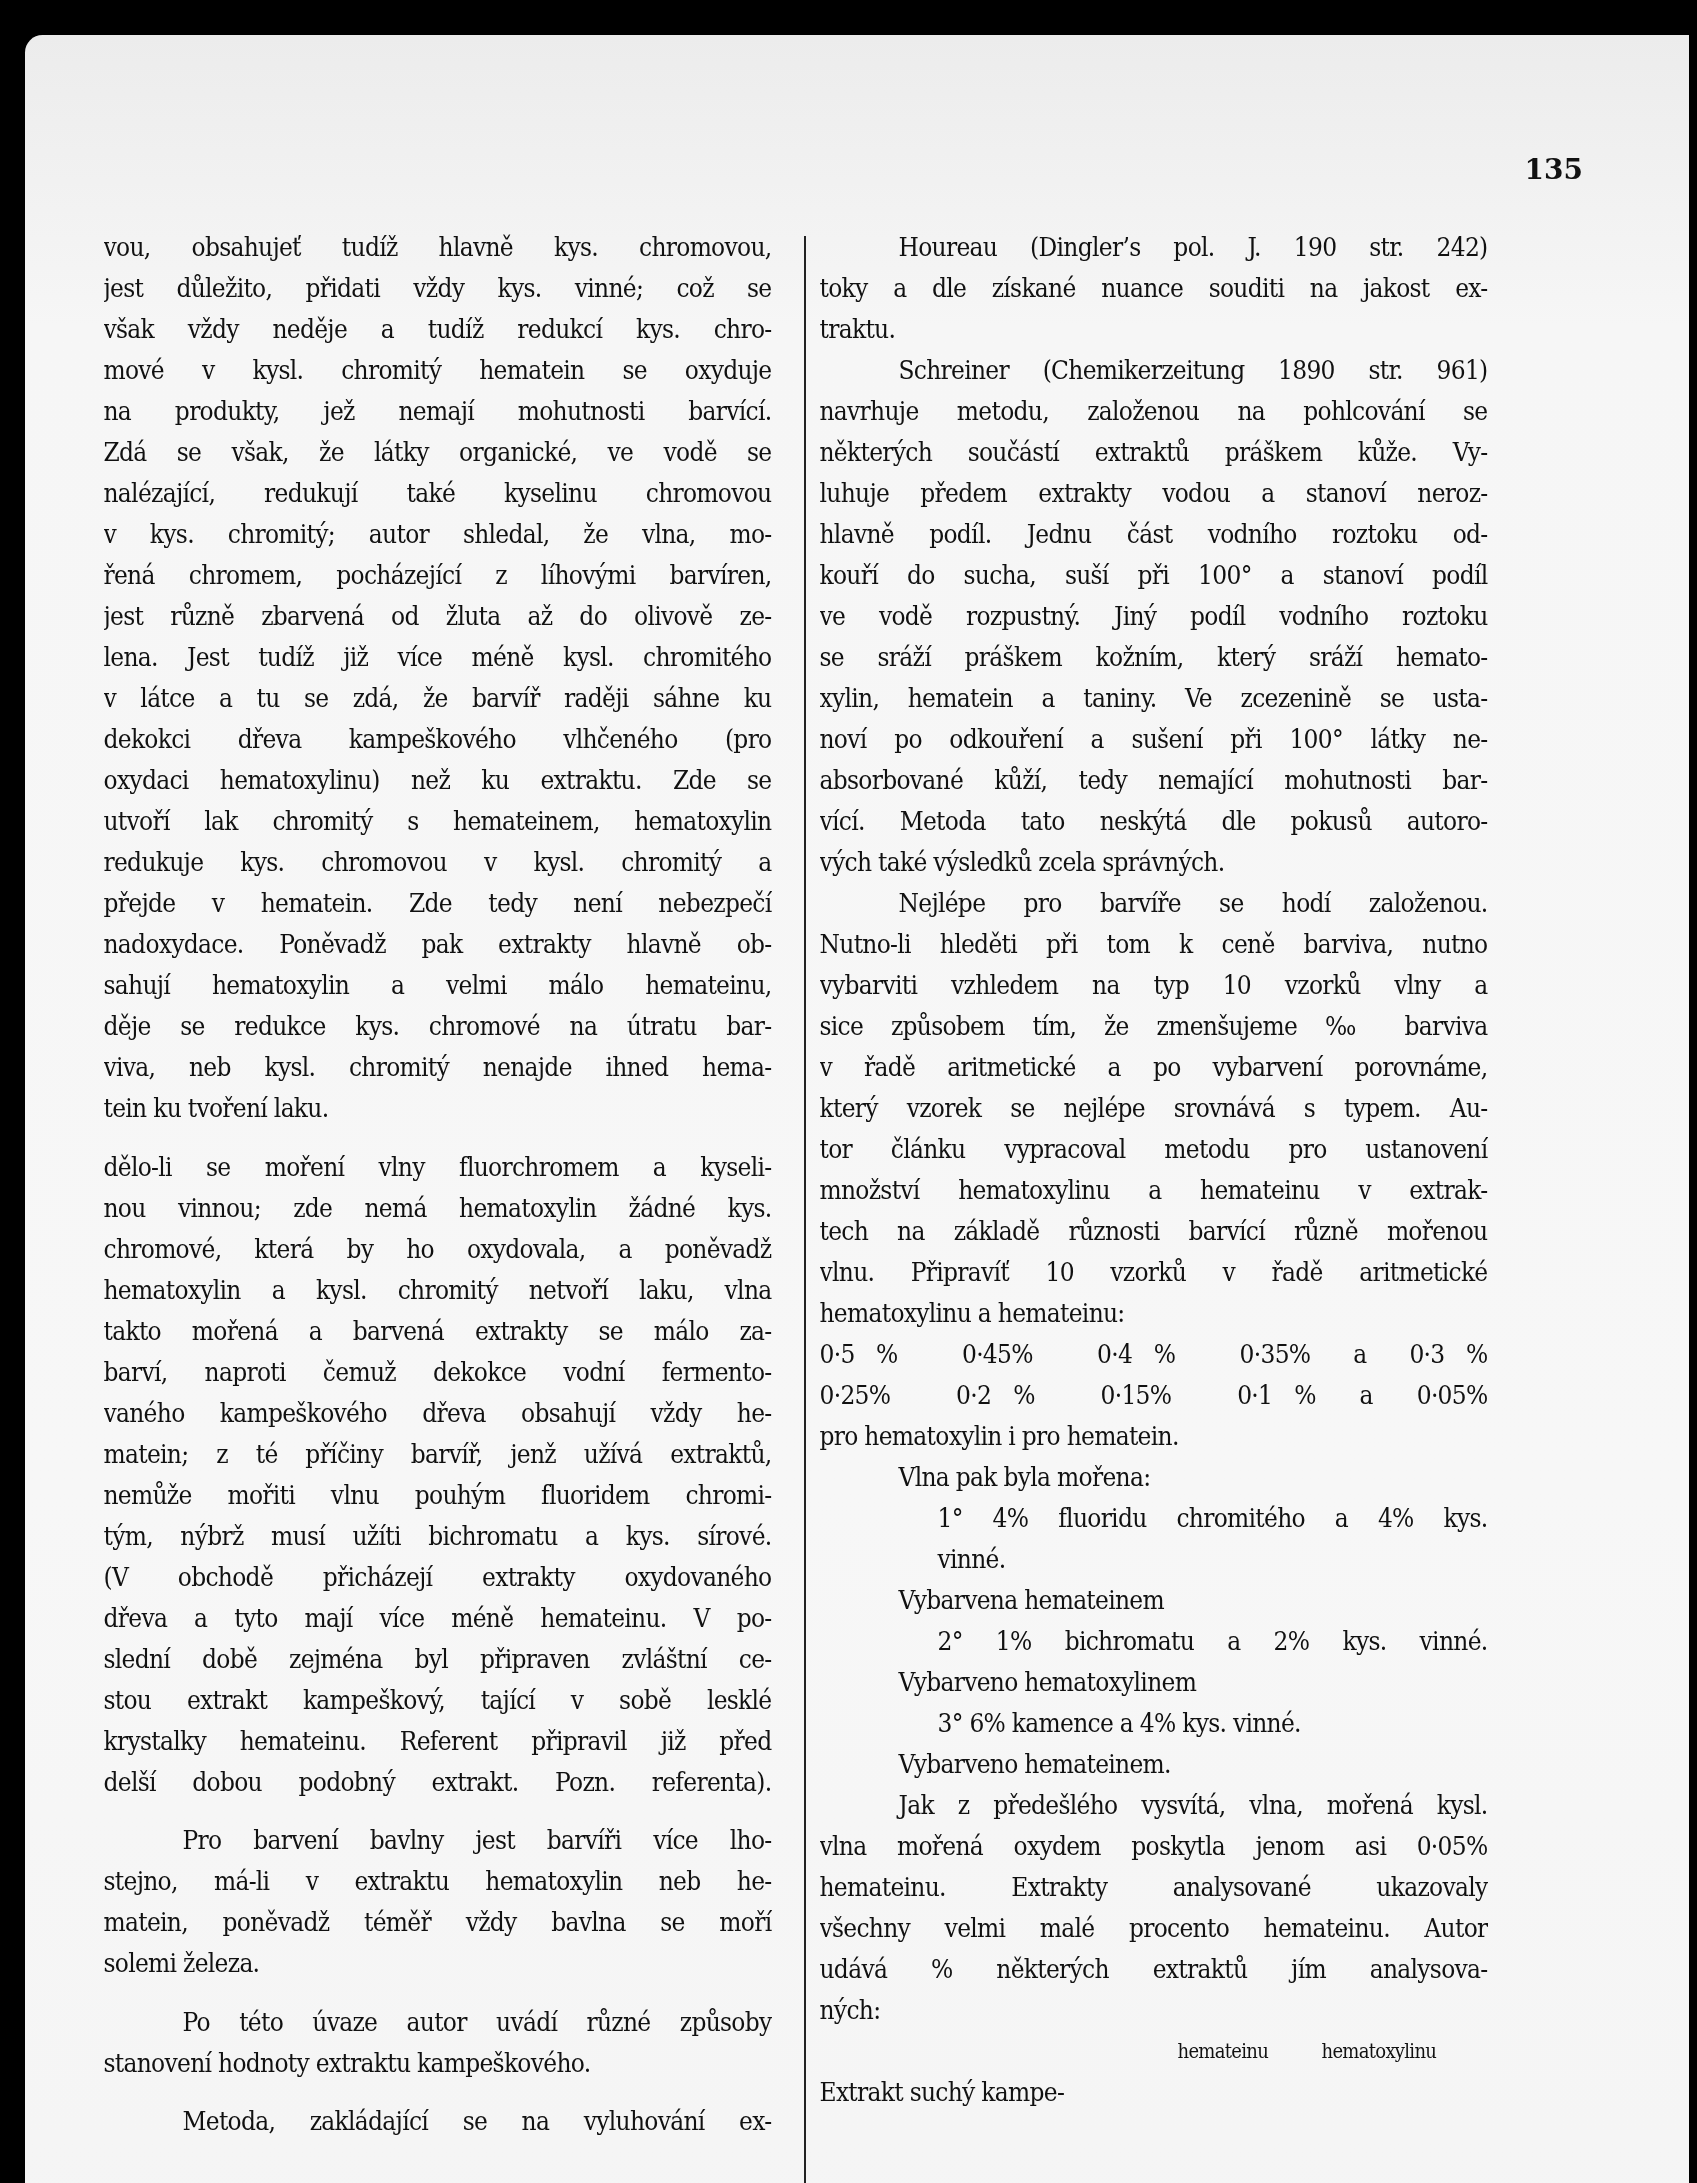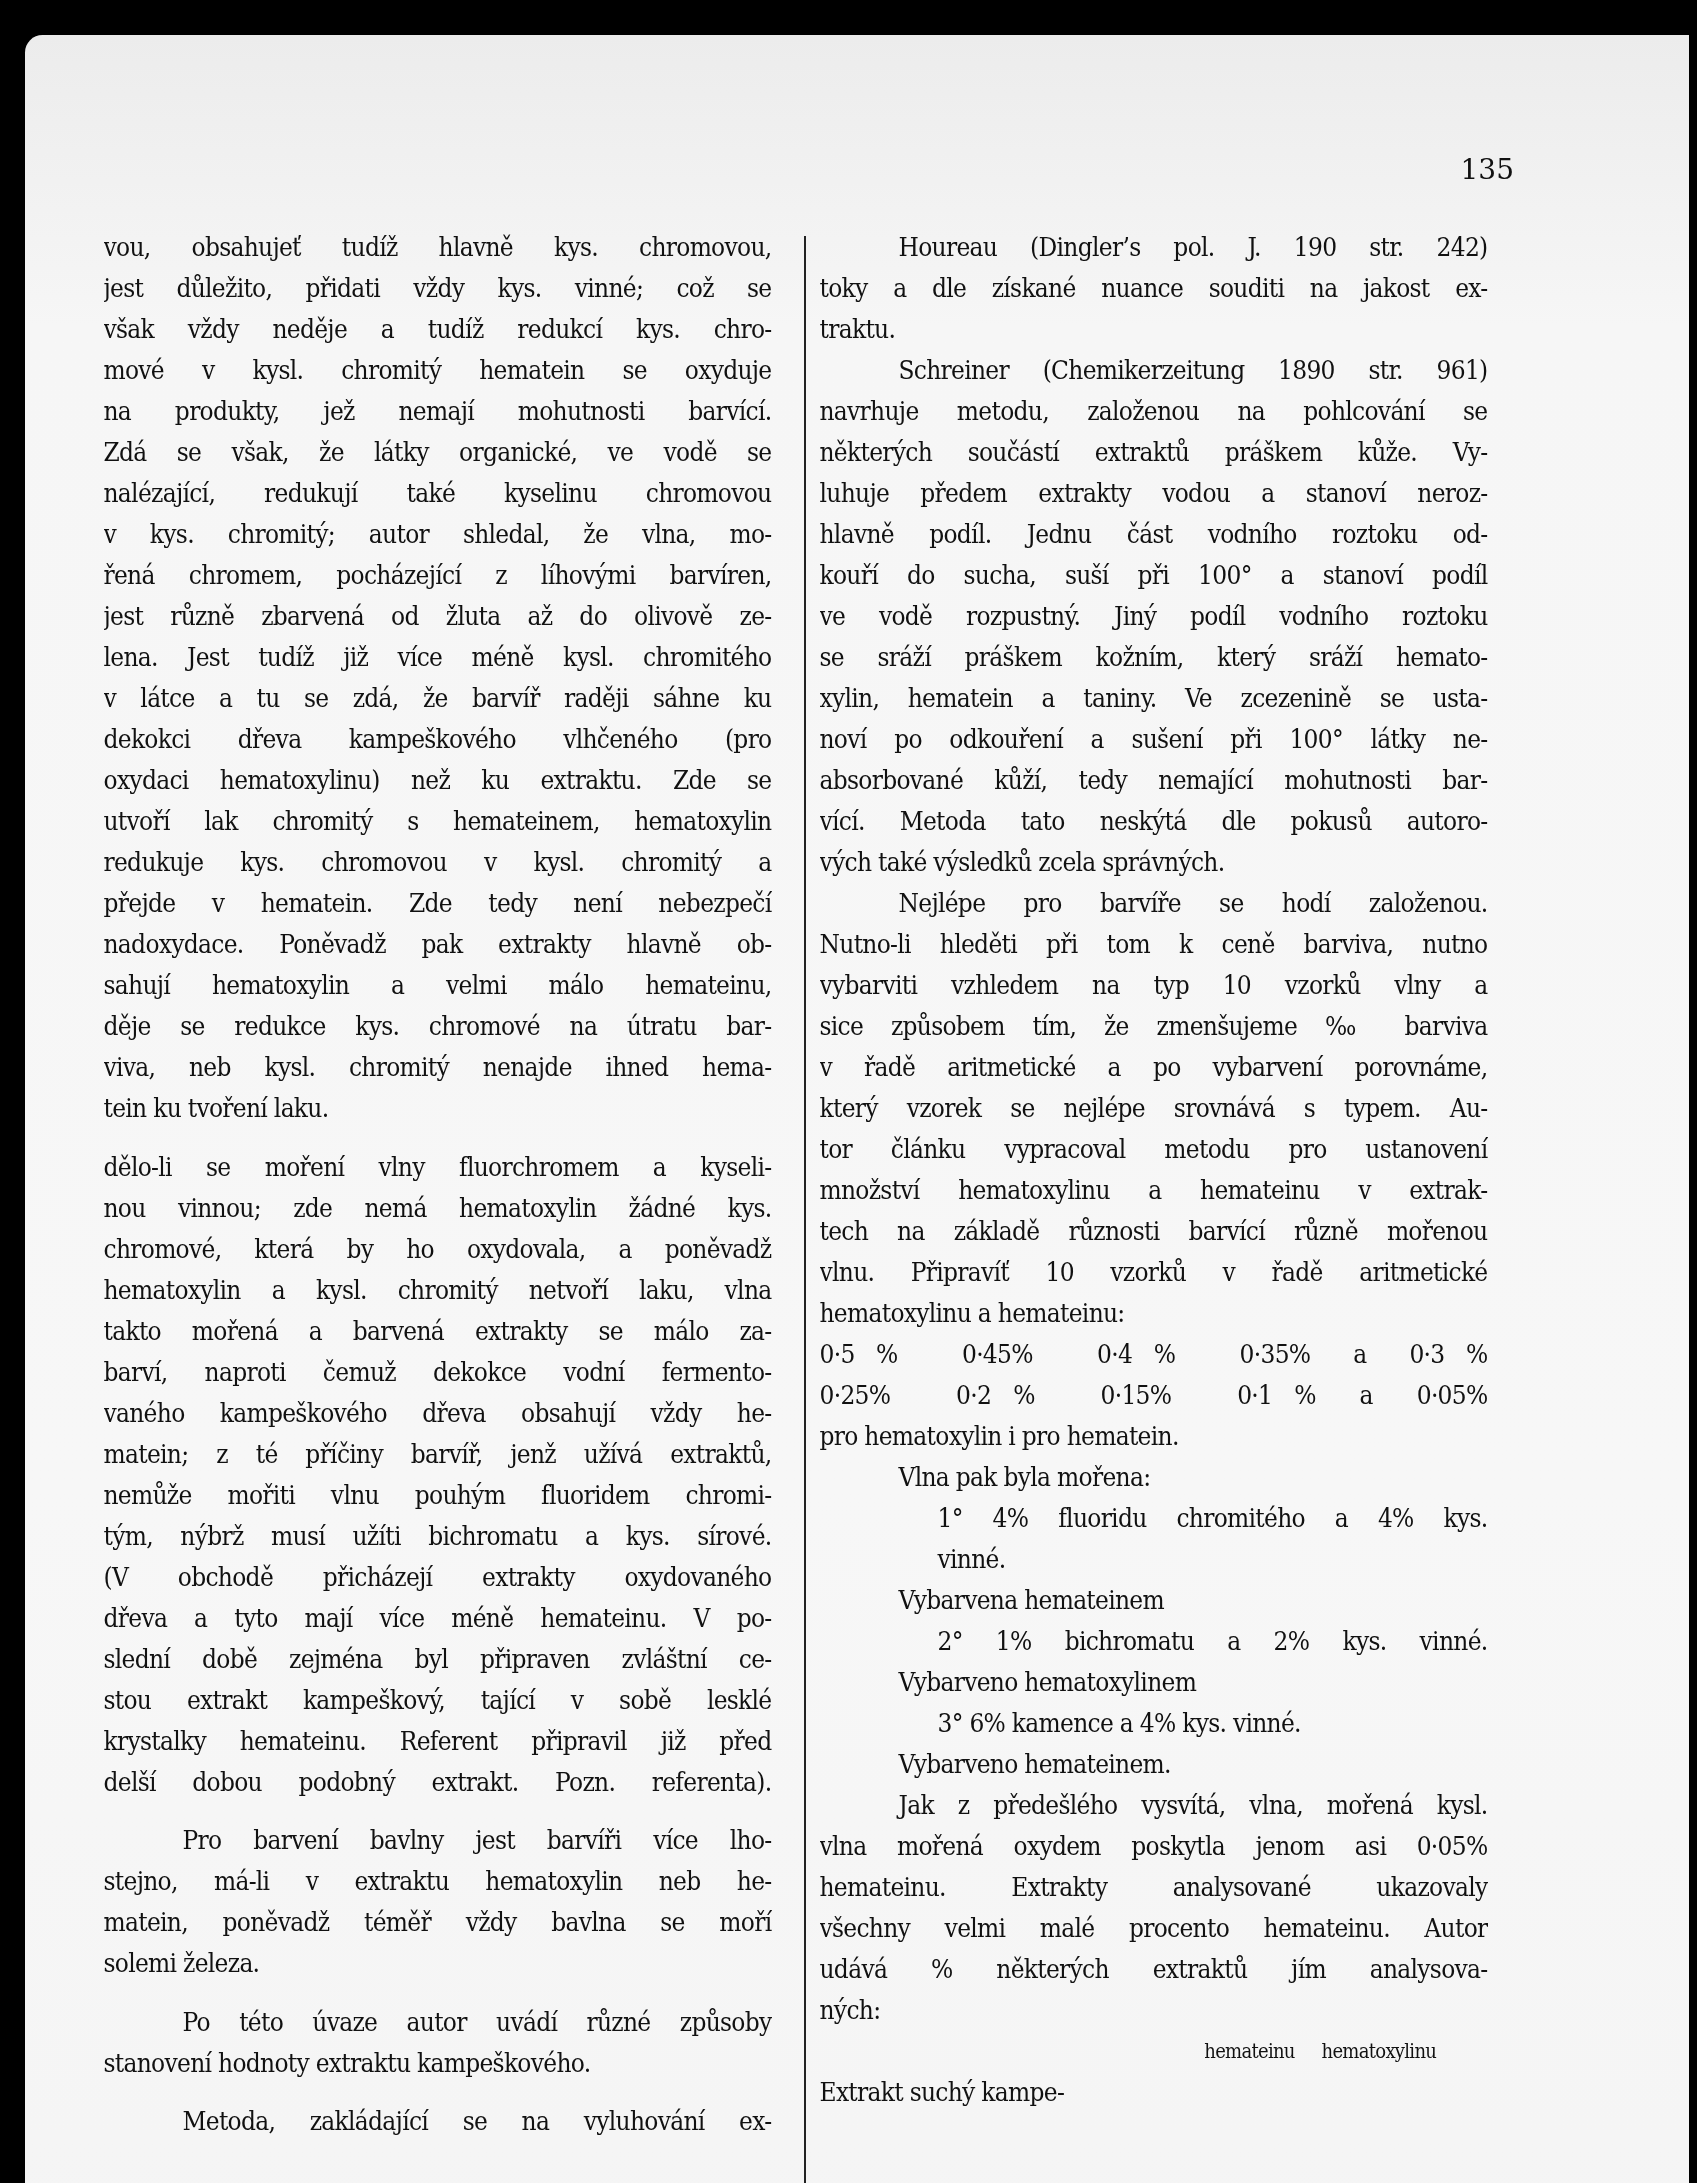--- a/index.html
+++ b/index.html
@@ -1,34 +1,34 @@
 <!DOCTYPE html>
 <html style="font-size:7px"><head>
 <meta charset="utf-8">
 <style>
   html, body { margin:0; padding:0; }
   body { width:1697px; height:2475px; background:#000; position:relative; overflow:hidden;
          font-family:"DejaVu Serif","Liberation Serif",serif; color:#111; }
   .page { position:absolute; left:24.5px; top:35px; width:1664px; height:2426px;
           background:linear-gradient(180deg,#ececec 0%,#f6f6f6 12%,#f7f7f7 60%,#f4f4f4 100%);
           border-radius:17.5px 0 0 0; }
-  .pagenum { position:absolute; left:1436px; top:118px; font-size:28px; font-weight:normal; }
+  .pagenum { position:absolute; left:1500px; top:118px; font-size:28px; font-weight:bold; }
   .col { position:absolute; top:192px; width:668px; font-size:26px; line-height:41px;
          font-stretch:condensed; letter-spacing:-0.7px; }
   .col.left { left:79px; }
   .col.right { left:795px; }
   .divider { position:absolute; left:779px; top:201px; width:2.2px; height:1987px; background:#222; }
   .ln { display:block; white-space:nowrap; text-align:justify; text-align-last:justify; height:41px; overflow:hidden; }
   .ln.last { text-align-last:left; }
   .ln.ind { padding-left:79px; }
   .ln.ind3 { padding-left:118px; }
   .gap { height:17.5px; }
   .tbl-head { display:flex; justify-content:flex-end; font-size:20px; height:41px; align-items:flex-end; }
   .tbl-head span { display:inline-block; }
-  .tbl-head .h1 { width:144px; text-align:center; }
+  .tbl-head .h1 { width:144px; text-align:left; }
   .tbl-head .h2 { width:166px; text-align:left; }
   .row { display:flex; height:41px; white-space:nowrap; }
   .row .c0 { width:332px; }
   .row .c1 { width:175px; }
   .row .c2 { width:148px; }
 </style>
 </head>
 <body>
 
 <div class="page">

